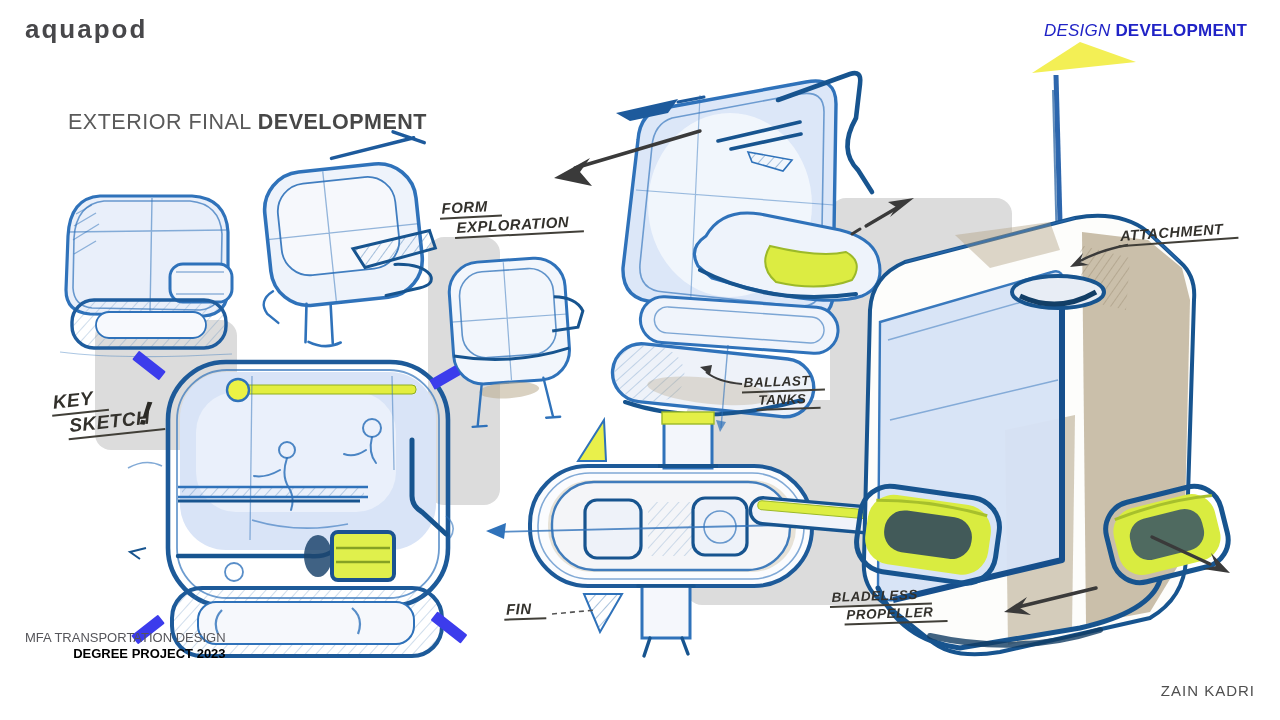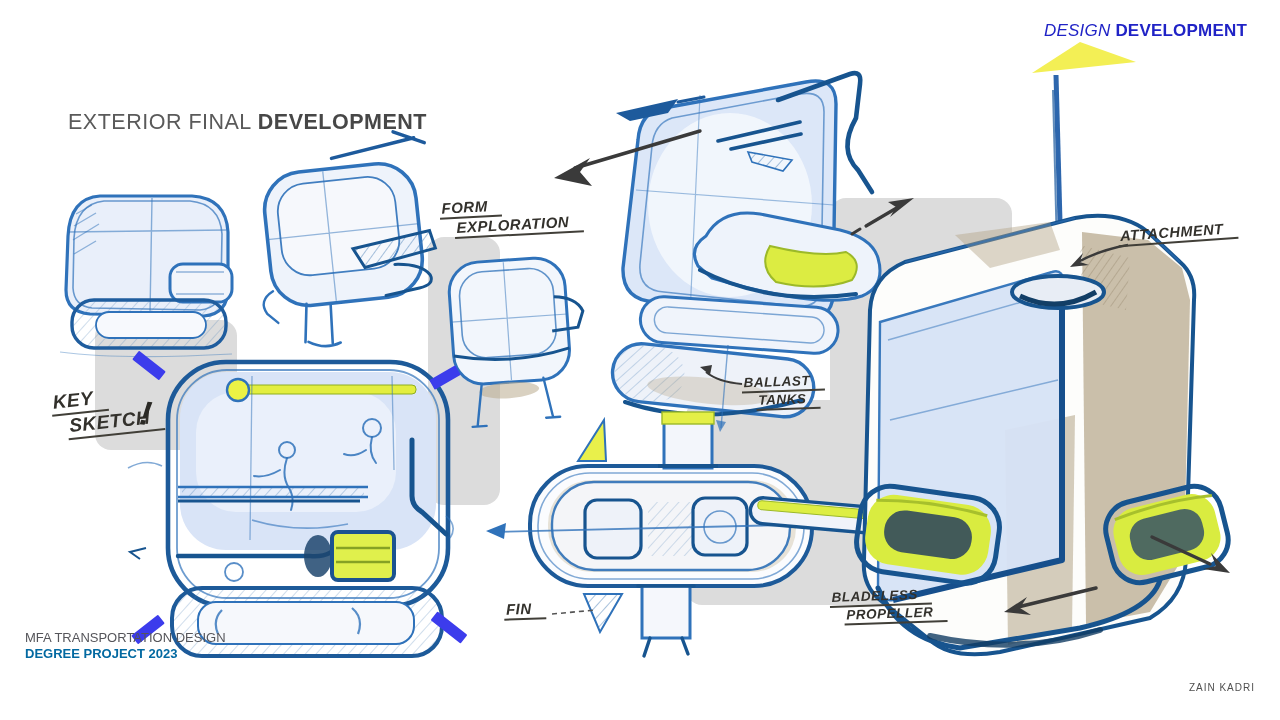--- a/index.html
+++ b/index.html
@@ -10,22 +10,22 @@
   .dash{position:absolute;width:34px;height:11px;background:#3c3cec;border-radius:1px;}
   
   .logo{position:absolute;left:25px;top:14px;font-size:26px;font-weight:700;
         letter-spacing:2px;color:#47474a;}
   .corner{position:absolute;right:33px;top:21px;font-size:17px;color:#2023c6;letter-spacing:.2px;}
   .corner .reg{font-weight:500;font-style:italic;}
   .corner .bld{font-weight:800;margin-left:5px;}
   .title{position:absolute;left:68px;top:90px;font-size:21.5px;color:#5a5a5a;letter-spacing:.5px;margin-top:20px;}
   .title .bld{font-weight:700;color:#474747;margin-left:6px;}
   .footer{position:absolute;left:25px;top:630px;font-size:13px;color:#55555a;line-height:16px;}
-  .footer .l2{font-weight:700;color:#0369a1;}
-  .author{position:absolute;right:25px;top:682px;font-size:10px;color:#4f4f4f;letter-spacing:1px;}
+  .footer .l2{font-weight:700;color:#000000;text-align:right;}
+  .author{position:absolute;right:25px;top:682px;font-size:15px;color:#4f4f4f;letter-spacing:1px;}
   
   .hand{position:absolute;font-family:"Liberation Sans",sans-serif;font-weight:700;
         font-style:italic;color:#33312c;text-transform:uppercase;letter-spacing:.5px;}
   .hand .ln{display:inline-block;border-bottom:2px solid #413f38;padding:0 14px 1px 2px;}
   .hand .ind{margin-left:14px;}
   .bang{position:absolute;font-size:34px;font-weight:800;font-style:italic;color:#2b2a26;
         transform:rotate(8deg);}
 </style>
 </head>
 <body>
@@ -238,20 +238,21 @@
       <polygon points="700,367 712,365 710,375" fill="#3a3a3a"></polygon>
       <path d="M552,614 L596,610" stroke="#555" stroke-width="1.6" stroke-dasharray="5,4" fill="none"></path>
     </g>
   </svg>
 
   <div class="dash" style="left:132px;top:360px;transform:rotate(38deg);"></div>
   <div class="dash" style="left:430px;top:372px;width:30px;transform:rotate(-30deg);"></div>
   <div class="dash" style="left:131px;top:624px;transform:rotate(-38deg);"></div>
   <div class="dash" style="left:430px;top:622px;width:38px;transform:rotate(38deg);"></div>
 
+  <div class="logo">aquapod</div>
   <div class="corner">
     <span class="reg">DESIGN</span><span class="bld">DEVELOPMENT</span>
   </div>
   <div class="title">
     <span>EXTERIOR FINAL</span><span class="bld">DEVELOPMENT</span>
   </div>
 
   <div class="hand" style="left:440px;top:196px;font-size:15px;transform:rotate(-3deg);">
     <span class="ln">FORM</span><br>
     <span class="ln ind">EXPLORATION</span>

